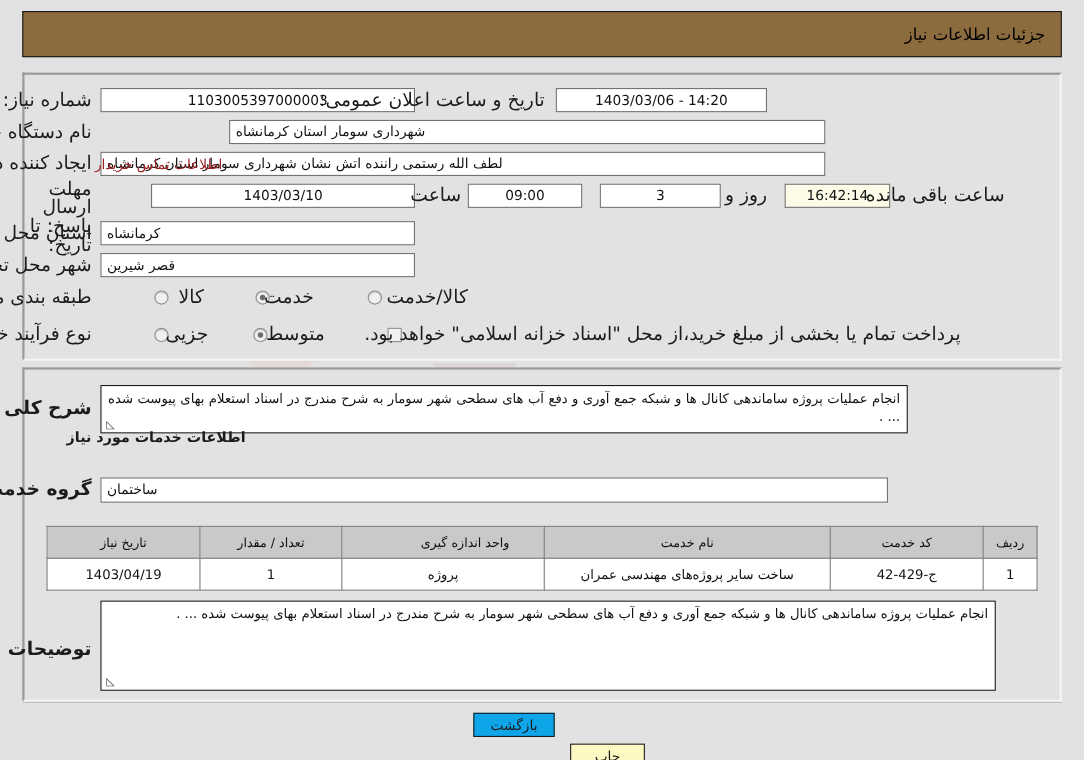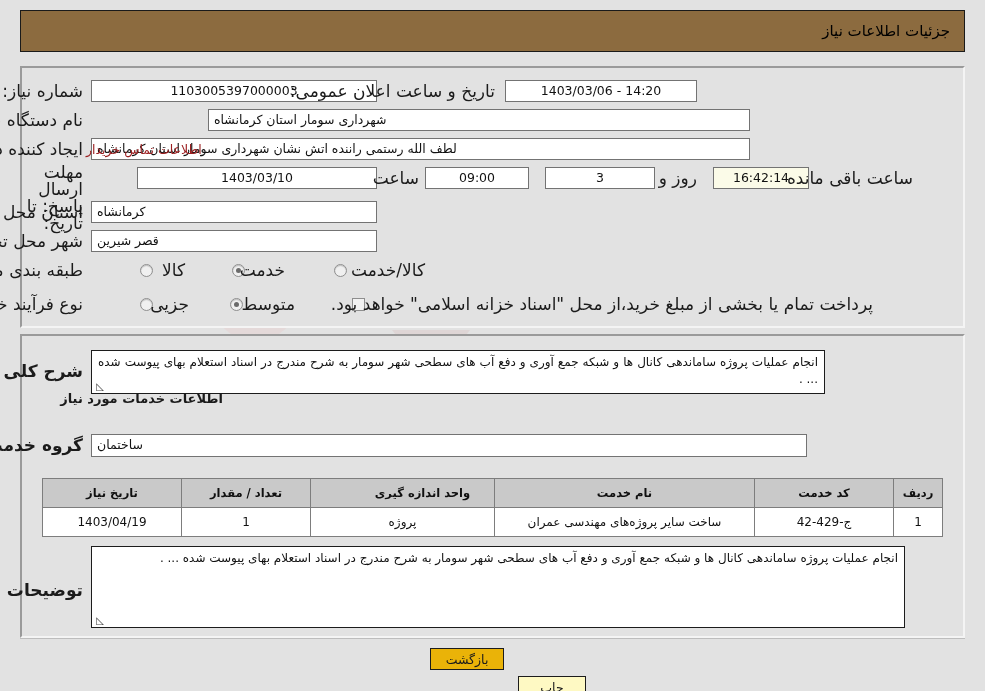--- a/index.html
+++ b/index.html
@@ -145,21 +145,21 @@
     position: absolute;
     left: 42px; top: 478px;
     width: 901px;
     border-collapse: collapse;
     font-size: 12px;
     background: #ffffff;
   }
   .tbl th {
     background: #c9c9c9;
     border: 1px solid #7d7d7d;
-    font-weight: bold;
+    font-weight: normal;
     font-size: 11.5px;
     color: #101010;
     height: 28px;
     padding: 0 4px;
   }
   .tbl td {
     background: #ffffff;
     border: 1px solid #7d7d7d;
     text-align: center;
     height: 28px;
@@ -176,21 +176,21 @@
     box-sizing: border-box;
     font-size: 12.5px;
     color: #1b1b1b;
     display: flex;
     align-items: center;
     justify-content: center;
     cursor: pointer;
     font-family: inherit;
   }
   #btn-print  { left: 518px; top: 648px; width: 68px; background: #fef9c3; margin-top: 28px; }
-  #btn-back   { left: 430px; top: 648px; width: 74px; background: #eab308; }
+  #btn-back   { left: 430px; top: 648px; width: 74px; background: #0ea5e9; }
 
   .bottom-rule {
     position: absolute;
     left: 20px; top: 638px;
     width: 945px; height: 0;
     border-top: 1px solid #bdbdbd;
   }
 </style>
 </head>
 <body>

